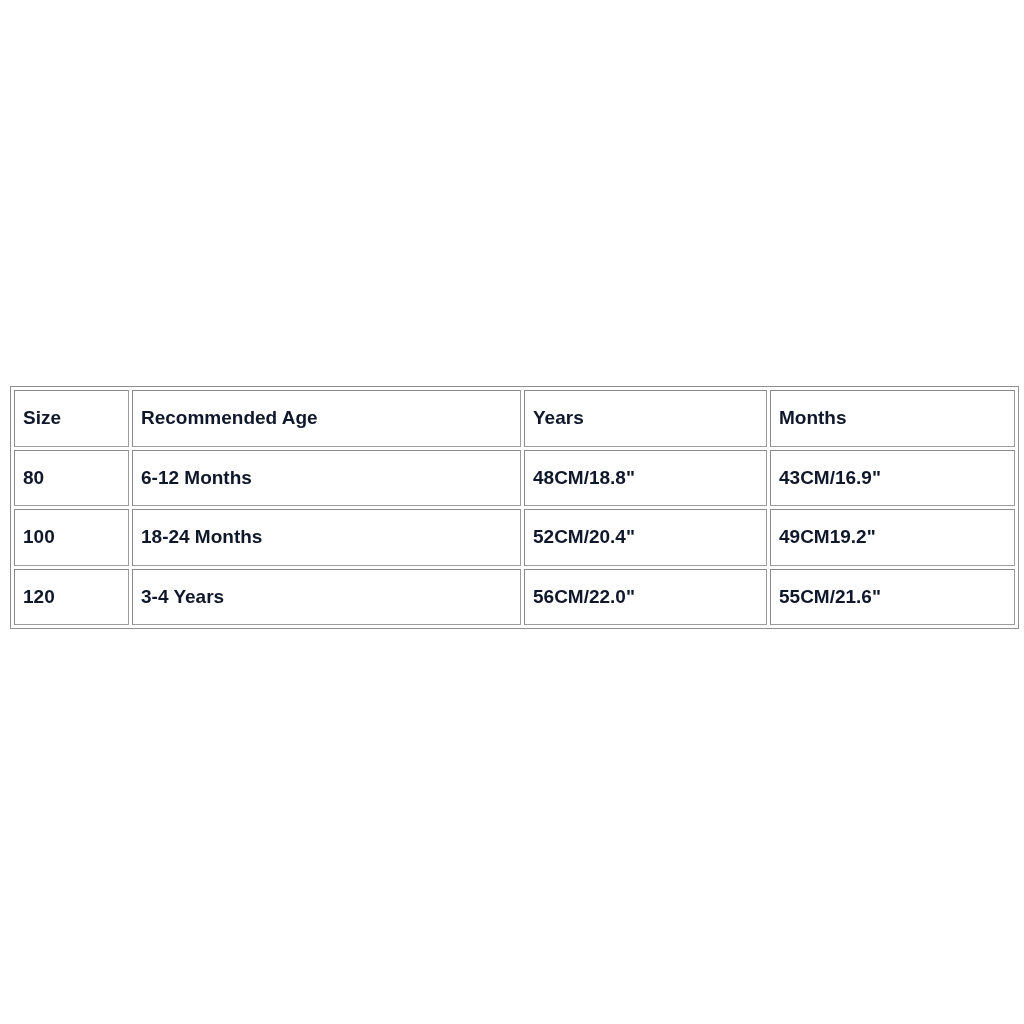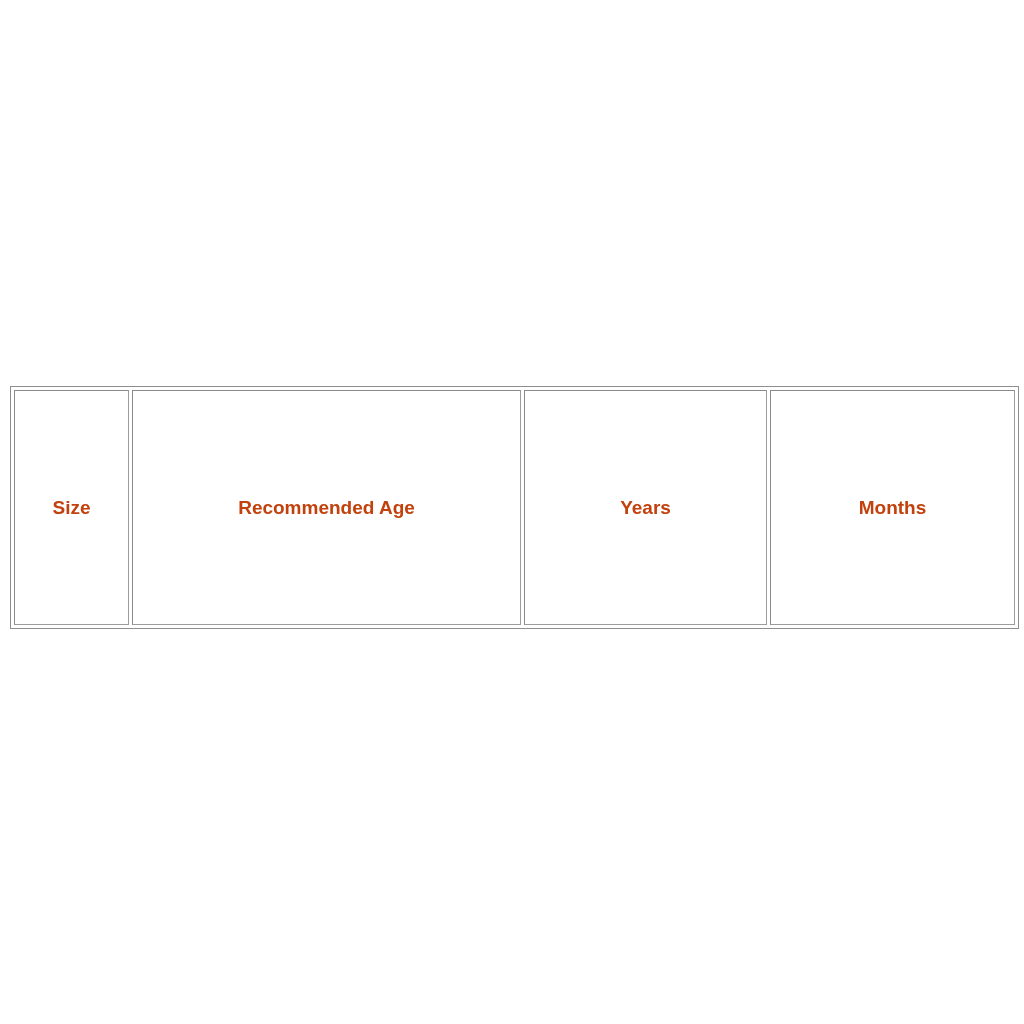--- a/index.html
+++ b/index.html
@@ -24,28 +24,27 @@
     border-collapse: separate;
     border-spacing: 3px;
     border: 1px solid #8e8e8e;
     background: #ffffff;
     table-layout: fixed;
   }
   table.size-chart td {
     border: 1px solid #9c9c9c;
     border-top-color: #8a8a8a;
     border-left-color: #8a8a8a;
-    text-align: center;
     vertical-align: middle;
     font-size: 19px;
     font-weight: bold;
-    color: #c2410c;
+    color: #0f172a;
     white-space: nowrap;
     overflow: hidden;
-    padding: 16px;
+    padding: 8px;
   }
   col.c-size   { width: 115px; }
   col.c-age    { width: 389px; }
   col.c-bust   { width: 243px; }
   col.c-length { width: 245px; }
 </style>
 </head>
 <body>
 
 <div class="canvas">
@@ -56,15 +55,33 @@
       <col class="c-bust">
       <col class="c-length">
     </colgroup>
     <tbody>
       <tr>
         <td>Size</td>
         <td>Recommended Age</td>
         <td>Years</td>
         <td>Months</td>
       </tr>
+      <tr>
+        <td>80</td>
+        <td>6-12 Months</td>
+        <td>48CM/18.8"</td>
+        <td>43CM/16.9"</td>
+      </tr>
+      <tr>
+        <td>100</td>
+        <td>18-24 Months</td>
+        <td>52CM/20.4"</td>
+        <td>49CM19.2"</td>
+      </tr>
+      <tr>
+        <td>120</td>
+        <td>3-4 Years</td>
+        <td>56CM/22.0"</td>
+        <td>55CM/21.6"</td>
+      </tr>
     </tbody>
   </table>
 </div>
 
 </body></html>

